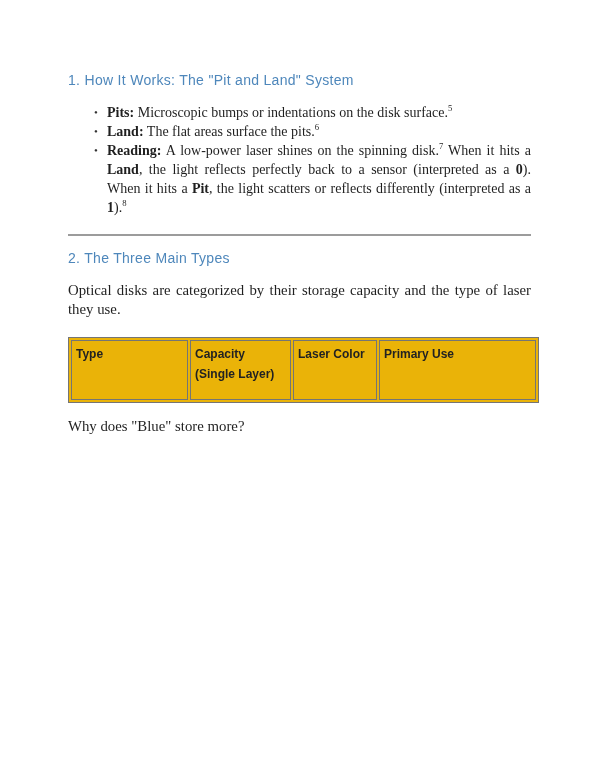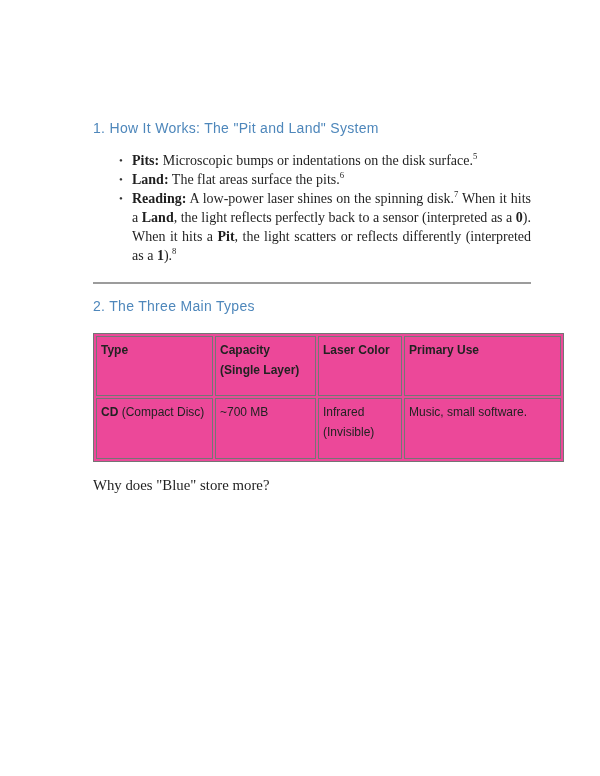--- a/index.html
+++ b/index.html
@@ -1,21 +1,21 @@
 <!DOCTYPE html>
 <html><head>
 <meta charset="utf-8">
 <style>
   html, body { margin: 0; padding: 0; background: #ffffff; }
   body {
     width: 600px; height: 776px; overflow: hidden;
     font-family: "Liberation Serif", serif;
     color: var(--text-color, #1f1f1f);
   }
-  .page { padding: 72px 69px 0 93px; margin-top: 48px; }
+  .page { padding: 72px 69px 0 68px; }
 
   .section-heading {
     font-family: "Liberation Sans", sans-serif;
     font-size: 14px; font-weight: 400; letter-spacing: 0.3px;
     color: var(--heading-color, #4e87bb);
     margin: 0 0 14px 0; line-height: 17px;
   }
   .body-para {
     font-size: 14.8px; line-height: 19px;
     text-align: justify; margin: 0 0 14px 0;
@@ -35,21 +35,21 @@
 
   .rule {
     border: 0; border-top: 2px solid var(--rule-color, #9c9c9c);
     margin: 16px 0 14px 0;
   }
 
   table.disc-table {
     border-collapse: separate; border-spacing: 2px;
     table-layout: fixed; width: 459px;
     border: 1px solid var(--border-color, #757575);
-    margin: 18px 0 14px 0; background: #ec4899;
+    margin: 18px 0 14px 0; background: #eab308;
   }
   table.disc-table th, table.disc-table td {
     border: 1px solid var(--border-color, #757575);
     vertical-align: top; box-sizing: border-box;
     padding: 4px 4px 3px 4px;
     font-family: "Liberation Sans", sans-serif;
     font-size: 12px; line-height: 19.5px; color: #222;
     text-align: justify; overflow: hidden;
   }
   table.disc-table th { font-weight: 700; height: 60px; }
@@ -69,41 +69,36 @@
   <ul class="bullet-list">
       <li><span class="b">Pits:</span><span> Microscopic bumps or indentations on the disk surface.</span><sup>5</sup></li>
       <li><span class="b">Land:</span><span> The flat areas surface the pits.</span><sup>6</sup></li>
       <li><span class="b">Reading:</span><span> A low-power laser shines on the spinning disk.</span><sup>7</sup><span> When it hits a </span><span class="b">Land</span><span>, the light reflects perfectly back to a sensor (interpreted as a </span><span class="b">0</span><span>). When it hits a </span><span class="b">Pit</span><span>, the light scatters or reflects differently (interpreted as a </span><span class="b">1</span><span>).</span><sup>8</sup></li>
     </ul>
 
   <hr class="rule">
 
   <h3 class="section-heading">2. The Three Main Types</h3>
 
+  <p class="body-para">Optical disks are categorized by their storage capacity and the type of laser they use.</p>
 
   <table class="disc-table">
     <colgroup>
       <col style="width:117px">
       <col style="width:101px">
       <col style="width:84px">
       <col style="width:157px">
     </colgroup>
     <thead>
       <tr>
           <th>Type</th>
           <th>Capacity (Single Layer)</th>
           <th>Laser Color</th>
           <th>Primary Use</th>
         </tr>
     </thead>
     <tbody>
-        <tr>
-          <td><span class="b">CD</span><span> (Compact Disc)</span></td>
-          <td><span>~700 MB</span></td>
-          <td><span>Infrared (Invisible)</span></td>
-          <td><span>Music, small software.</span></td>
-        </tr>
       </tbody>
   </table>
 
   <p class="body-para closing">Why does "Blue" store more?</p>
 
 </div>
 
 </body></html>

